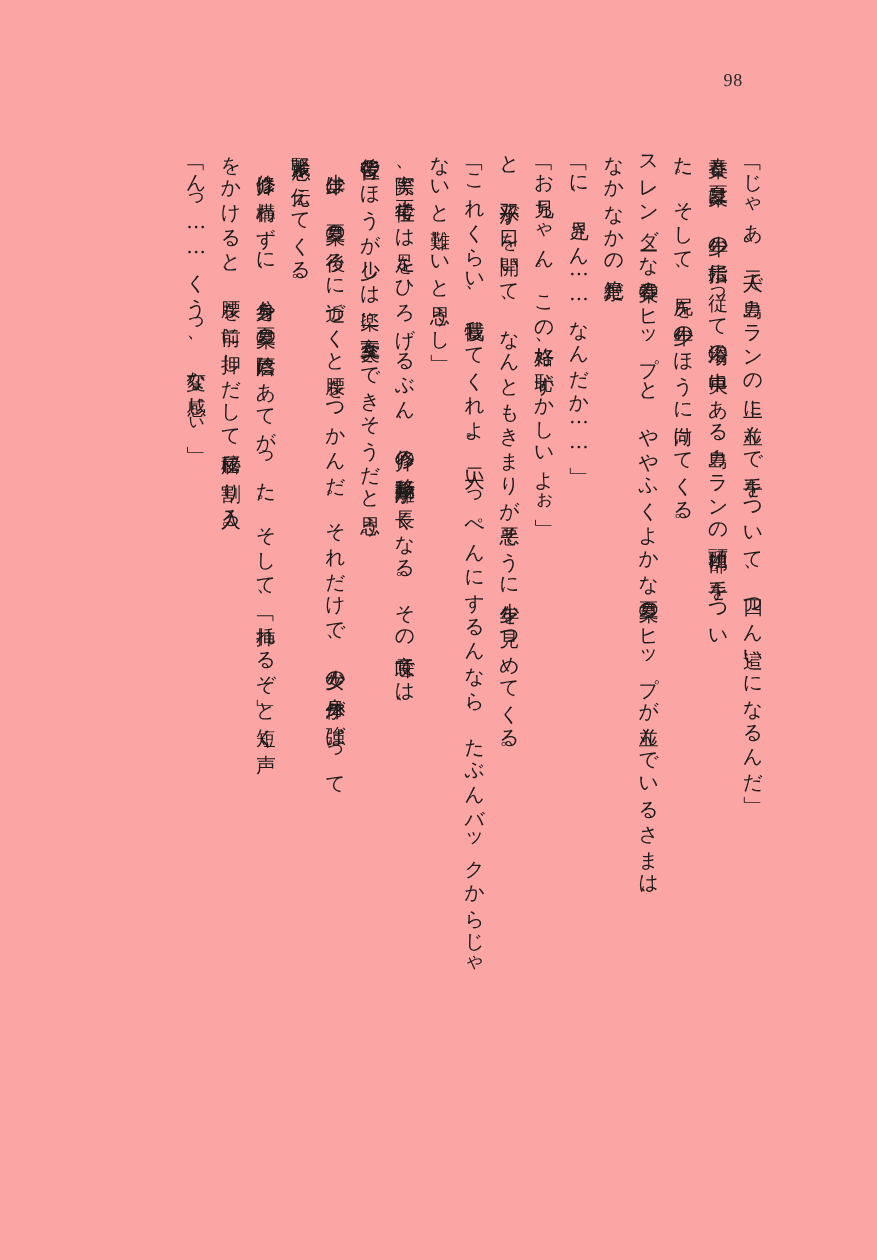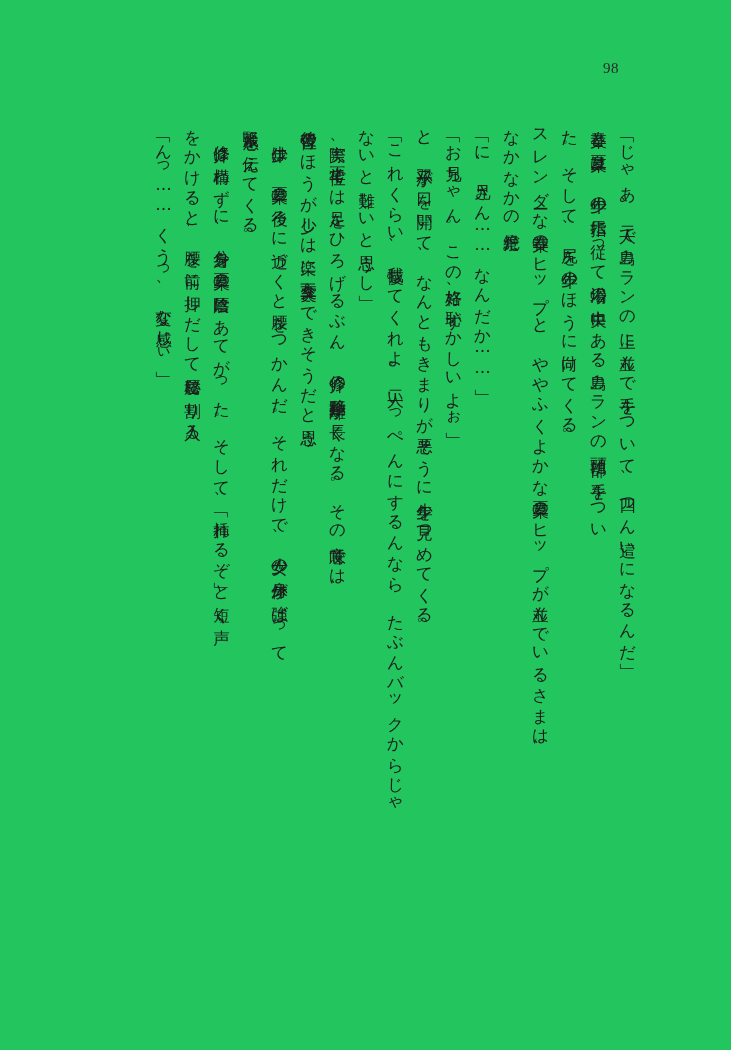--- a/index.html
+++ b/index.html
@@ -12,21 +12,21 @@
     height: 1050px;
     position: relative;
     overflow: hidden;
     font-family: "Liberation Serif", "DejaVu Serif", serif;
     color: #1a1a1a;
   }
 
   .page {
     position: absolute;
     inset: 0;
-    background: #22c55e;
+    background: #fca5a5;
   }
 
   .page-number {
     position: absolute;
     top: 60px;
     right: 112px;
     font-size: 15px;
     letter-spacing: 0.5px;
     color: #2a2a2a;
     font-family: "Liberation Serif", "DejaVu Serif", serif;

